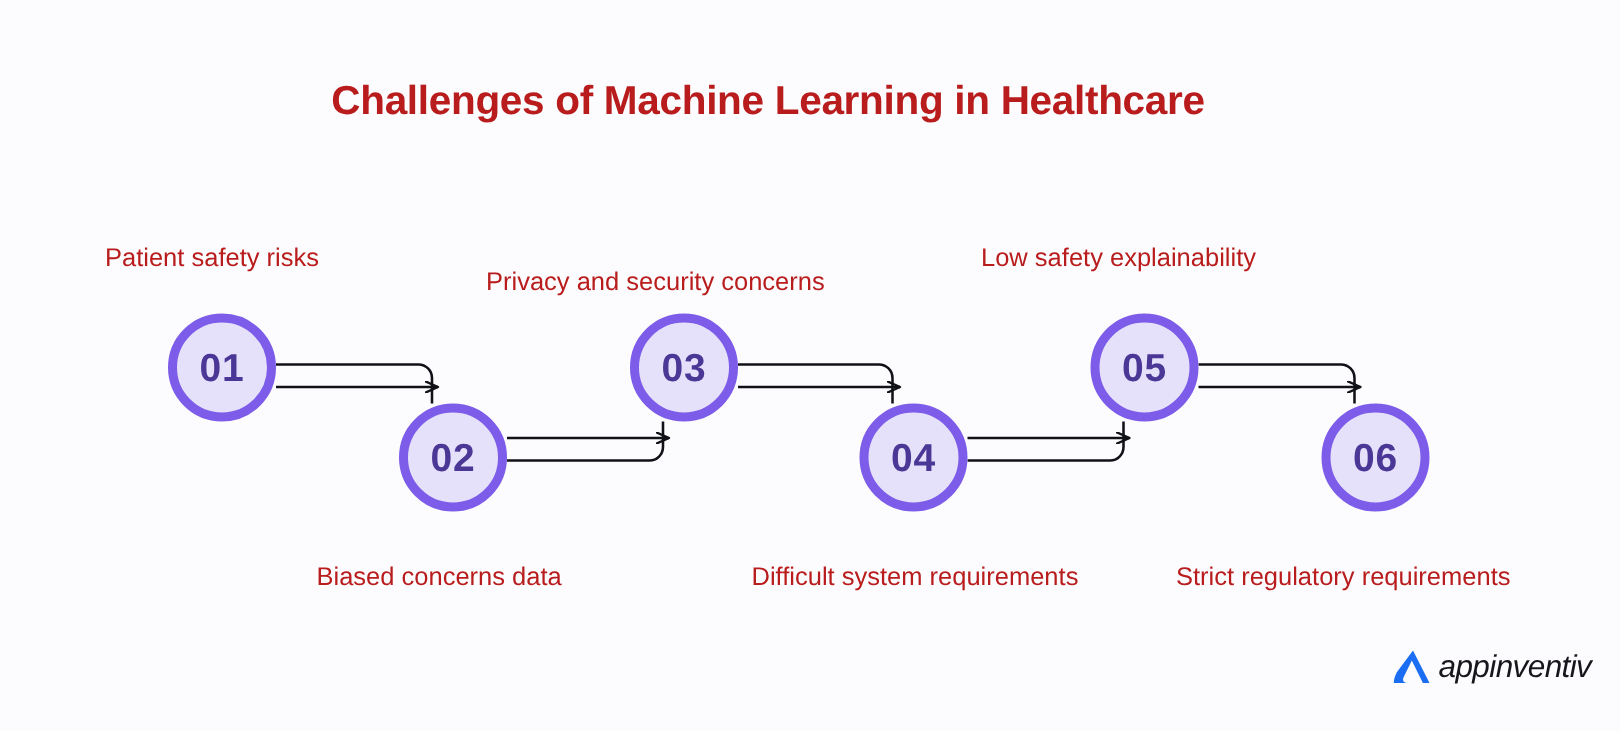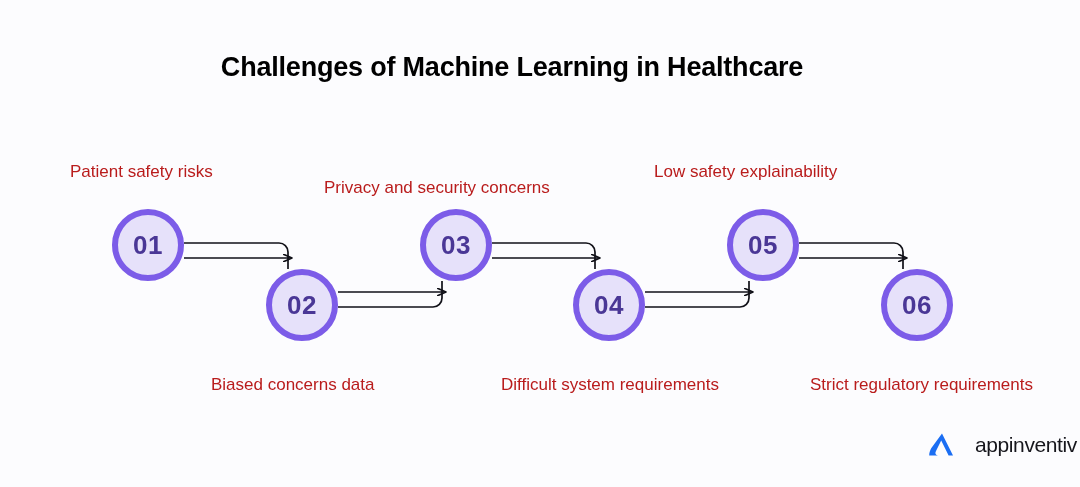--- a/index.html
+++ b/index.html
@@ -15,21 +15,21 @@
     position: relative;
   }
   #page-title {
     position: absolute;
     top: 52px;
     left: 0;
     width: 1024px;
     text-align: center;
     font-size: 27px;
     font-weight: bold;
-    color: #000000;
+    color: #b91c1c;
     letter-spacing: -0.2px;
   }
   #flow {
     position: absolute;
     top: 0;
     left: 0;
   }
   .node-num {
     font-family: "Liberation Sans", sans-serif;
     font-size: 26px;
@@ -42,21 +42,22 @@
     font-size: 17px;
     color: #b91c1c;
     white-space: nowrap;
   }
   #logo {
     position: absolute;
     left: 926px;
     top: 430px;
     display: flex;
     align-items: center;
-    gap: 19px;
+    gap: 3px;
+    font-style: italic;
   }
   #logo-word {
     font-size: 21px;
     color: #16161c;
     letter-spacing: -0.4px;
   }
 </style>
 </head>
 <body>
 
@@ -107,21 +108,21 @@
       </g>
     </g>
 </svg>
 
 <div id="labels">
     <div class="step-label" style="left: 70px; top: 162px;">Patient safety risks</div>
     <div class="step-label" style="left: 211px; top: 375px;">Biased concerns data</div>
     <div class="step-label" style="left: 324px; top: 178px;">Privacy and security concerns</div>
     <div class="step-label" style="left: 501px; top: 375px;">Difficult system requirements</div>
     <div class="step-label" style="left: 654px; top: 162px;">Low safety explainability</div>
-    <div class="step-label" style="left: 784px; top: 375px; margin-left: 26px;">Strict regulatory requirements</div>
+    <div class="step-label" style="left: 784px; top: 375px;">Strict regulatory requirements</div>
   </div>
 
 <div id="logo">
   <svg width="30" height="30" viewBox="0 0 30 30">
     <path d="M16.0 3.6 L27.0 25.4 L22.6 25.4 L15.2 10.4 L9.9 21.2
              C8.7 23.6 9.6 25.0 12.0 25.4 L3.2 25.4
              C3.2 22.9 4.0 20.6 5.2 18.2 Z" fill="#1b6ef3"></path>
   </svg>
   <span id="logo-word">appinventiv</span>
 </div>

